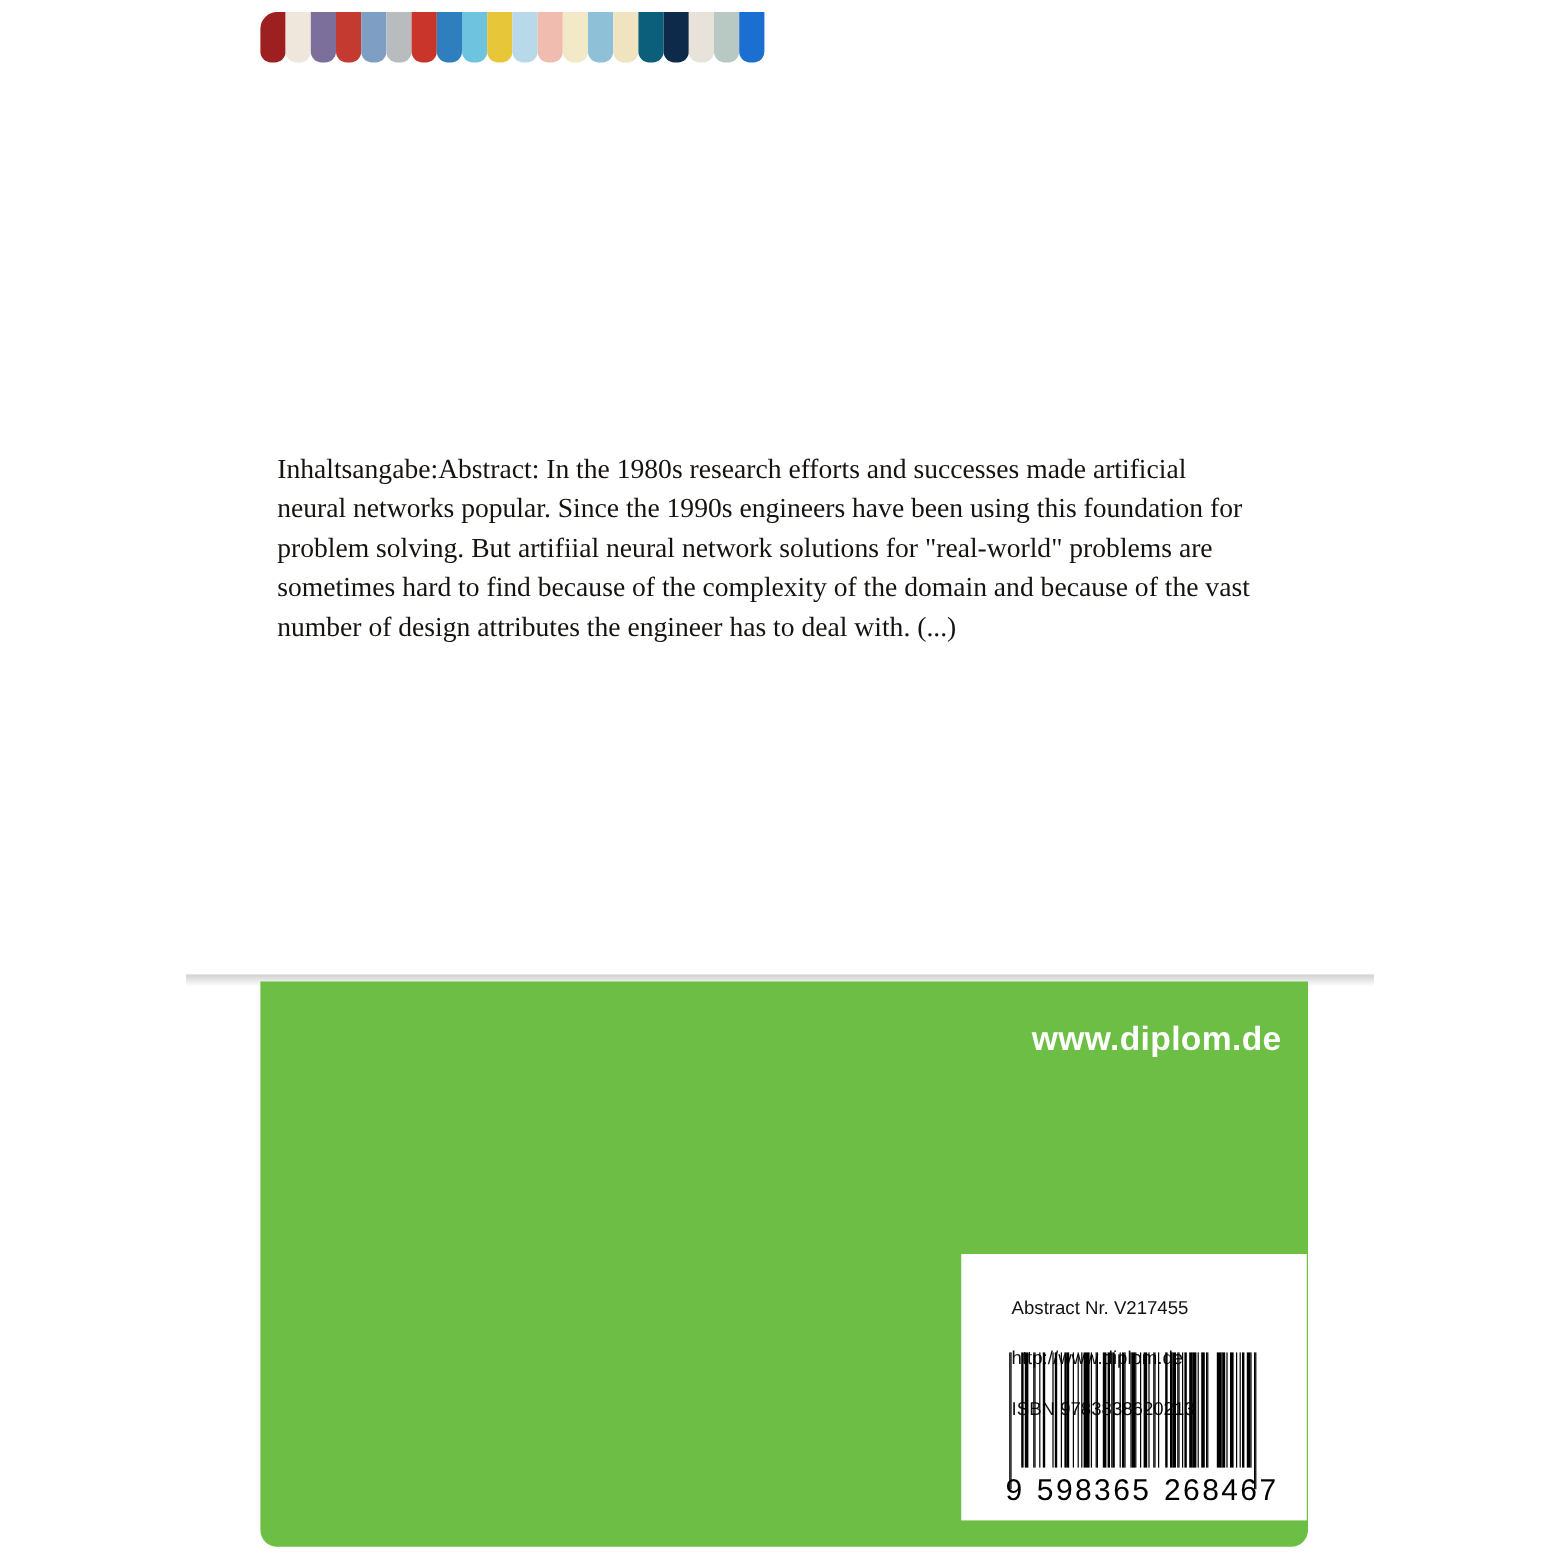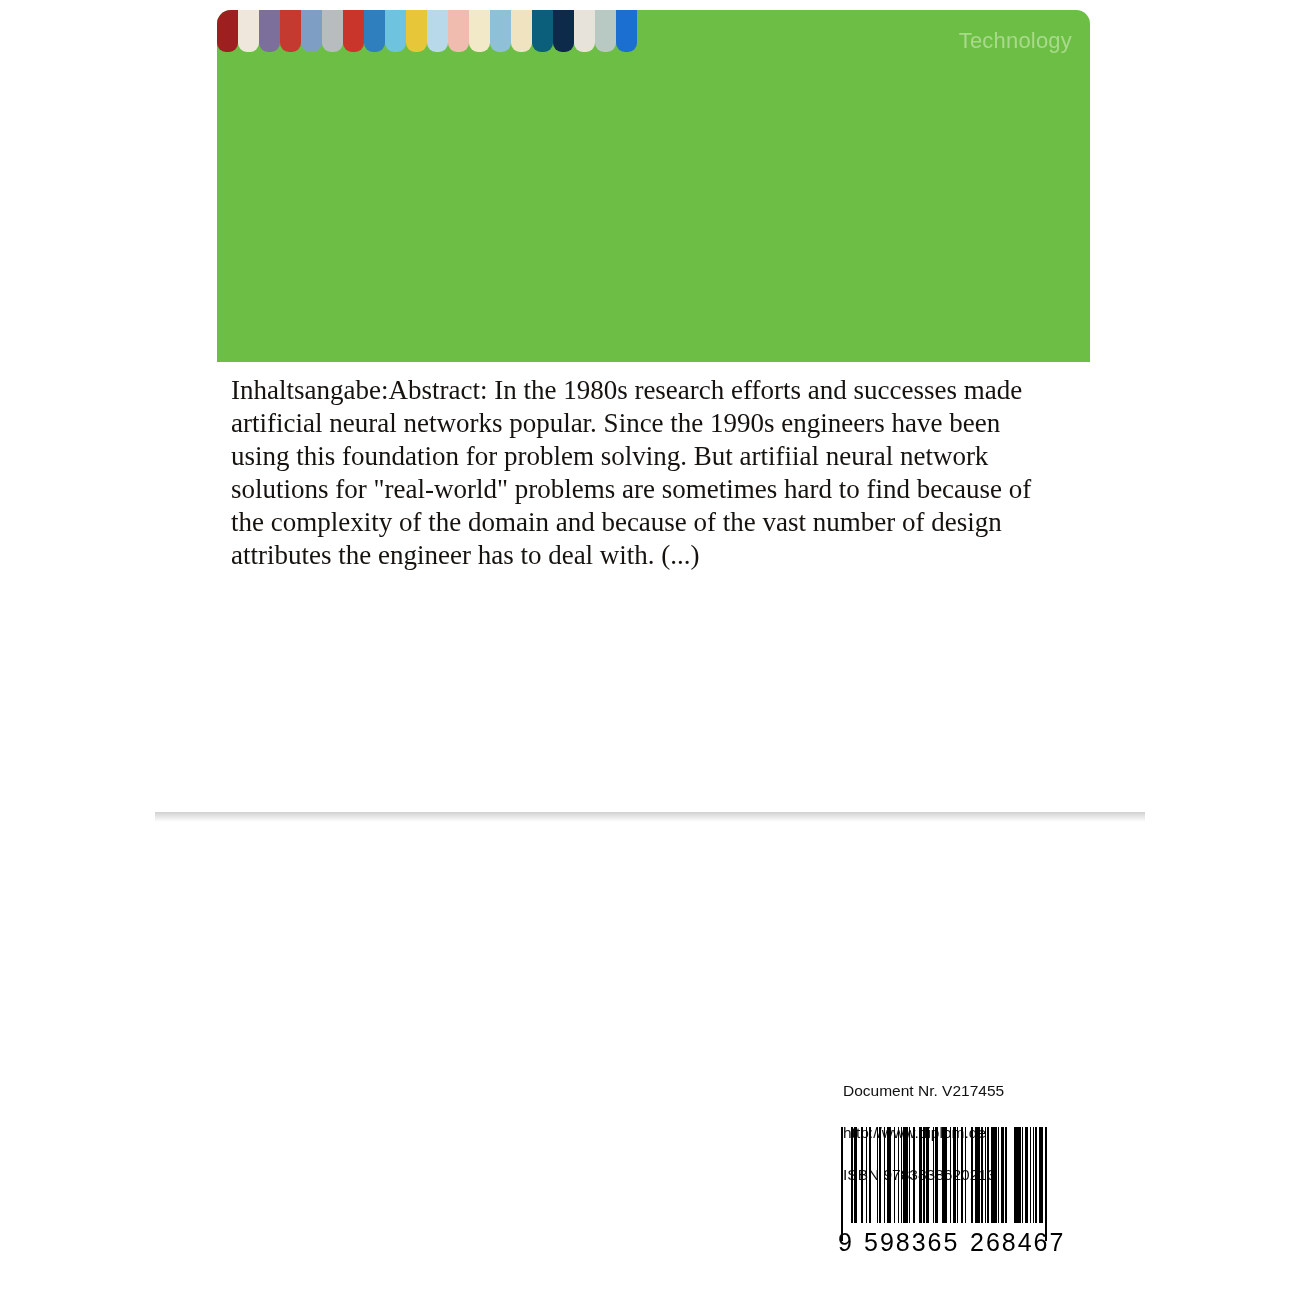--- a/index.html
+++ b/index.html
@@ -65,21 +65,21 @@
     border-top-left-radius: 14px;
   }
 
   
   .abstract {
     position: absolute;
     left: 231px;
     top: 374px;
     width: 820px;
     font-family: "Liberation Serif", serif;
-    font-size: 27px;
+    font-size: 23px;
     line-height: 33px;
     color: #16120f;
     text-align: left;
   }
 
   
   .bottom-shadow {
     position: absolute;
     left: 155px;
     top: 812px;
@@ -151,23 +151,20 @@
     font-size: 25px;
     letter-spacing: 2px;
     color: #000000;
   }
 </style>
 </head>
 <body>
 
 <div class="page">
 
-  <div class="top-panel">
-    <div class="category-label">Technology</div>
-  </div>
 
   <div class="swatch-strip">
       <div class="swatch" style="background: rgb(157, 31, 31);"></div>
       <div class="swatch" style="background: rgb(239, 231, 220);"></div>
       <div class="swatch" style="background: rgb(125, 111, 156);"></div>
       <div class="swatch" style="background: rgb(196, 58, 48);"></div>
       <div class="swatch" style="background: rgb(127, 158, 196);"></div>
       <div class="swatch" style="background: rgb(185, 188, 190);"></div>
       <div class="swatch" style="background: rgb(201, 53, 42);"></div>
       <div class="swatch" style="background: rgb(47, 127, 191);"></div>
@@ -182,24 +179,27 @@
       <div class="swatch" style="background: rgb(14, 42, 74);"></div>
       <div class="swatch" style="background: rgb(232, 227, 218);"></div>
       <div class="swatch" style="background: rgb(183, 201, 194);"></div>
       <div class="swatch" style="background: rgb(26, 111, 208);"></div>
     </div>
 
   <div class="abstract">Inhaltsangabe:Abstract: In the 1980s research efforts and successes made artificial neural networks popular. Since the 1990s engineers have been using this foundation for problem solving. But artifiial neural network solutions for "real-world" problems are sometimes hard to find because of the complexity of the domain and because of the vast number of design attributes the engineer has to deal with. (...)</div>
 
   <div class="bottom-shadow"></div>
 
+  <div class="bottom-panel">
+    <div class="site-url">www.diplom.de</div>
+  </div>
 
   <div class="barcode-block">
     <div class="barcode-meta">
-      <div>Document Nr. V217455</div>
+      <div>Abstract Nr. V217455</div>
       <div>http://www.diplom.de</div>
       <div>ISBN 9783838620213</div>
     </div>
     <div class="barcode-bars">
         <div class="bar tall" style="width: 1px; background: rgb(0, 0, 0);"></div>
         <div class="bar tall" style="width: 1px; background: rgb(0, 0, 0);"></div>
         <div class="bar tall" style="width: 2px; background: transparent;"></div>
         <div class="bar" style="width: 1px; background: transparent;"></div>
         <div class="bar" style="width: 1px; background: transparent;"></div>
         <div class="bar" style="width: 3px; background: transparent;"></div>

